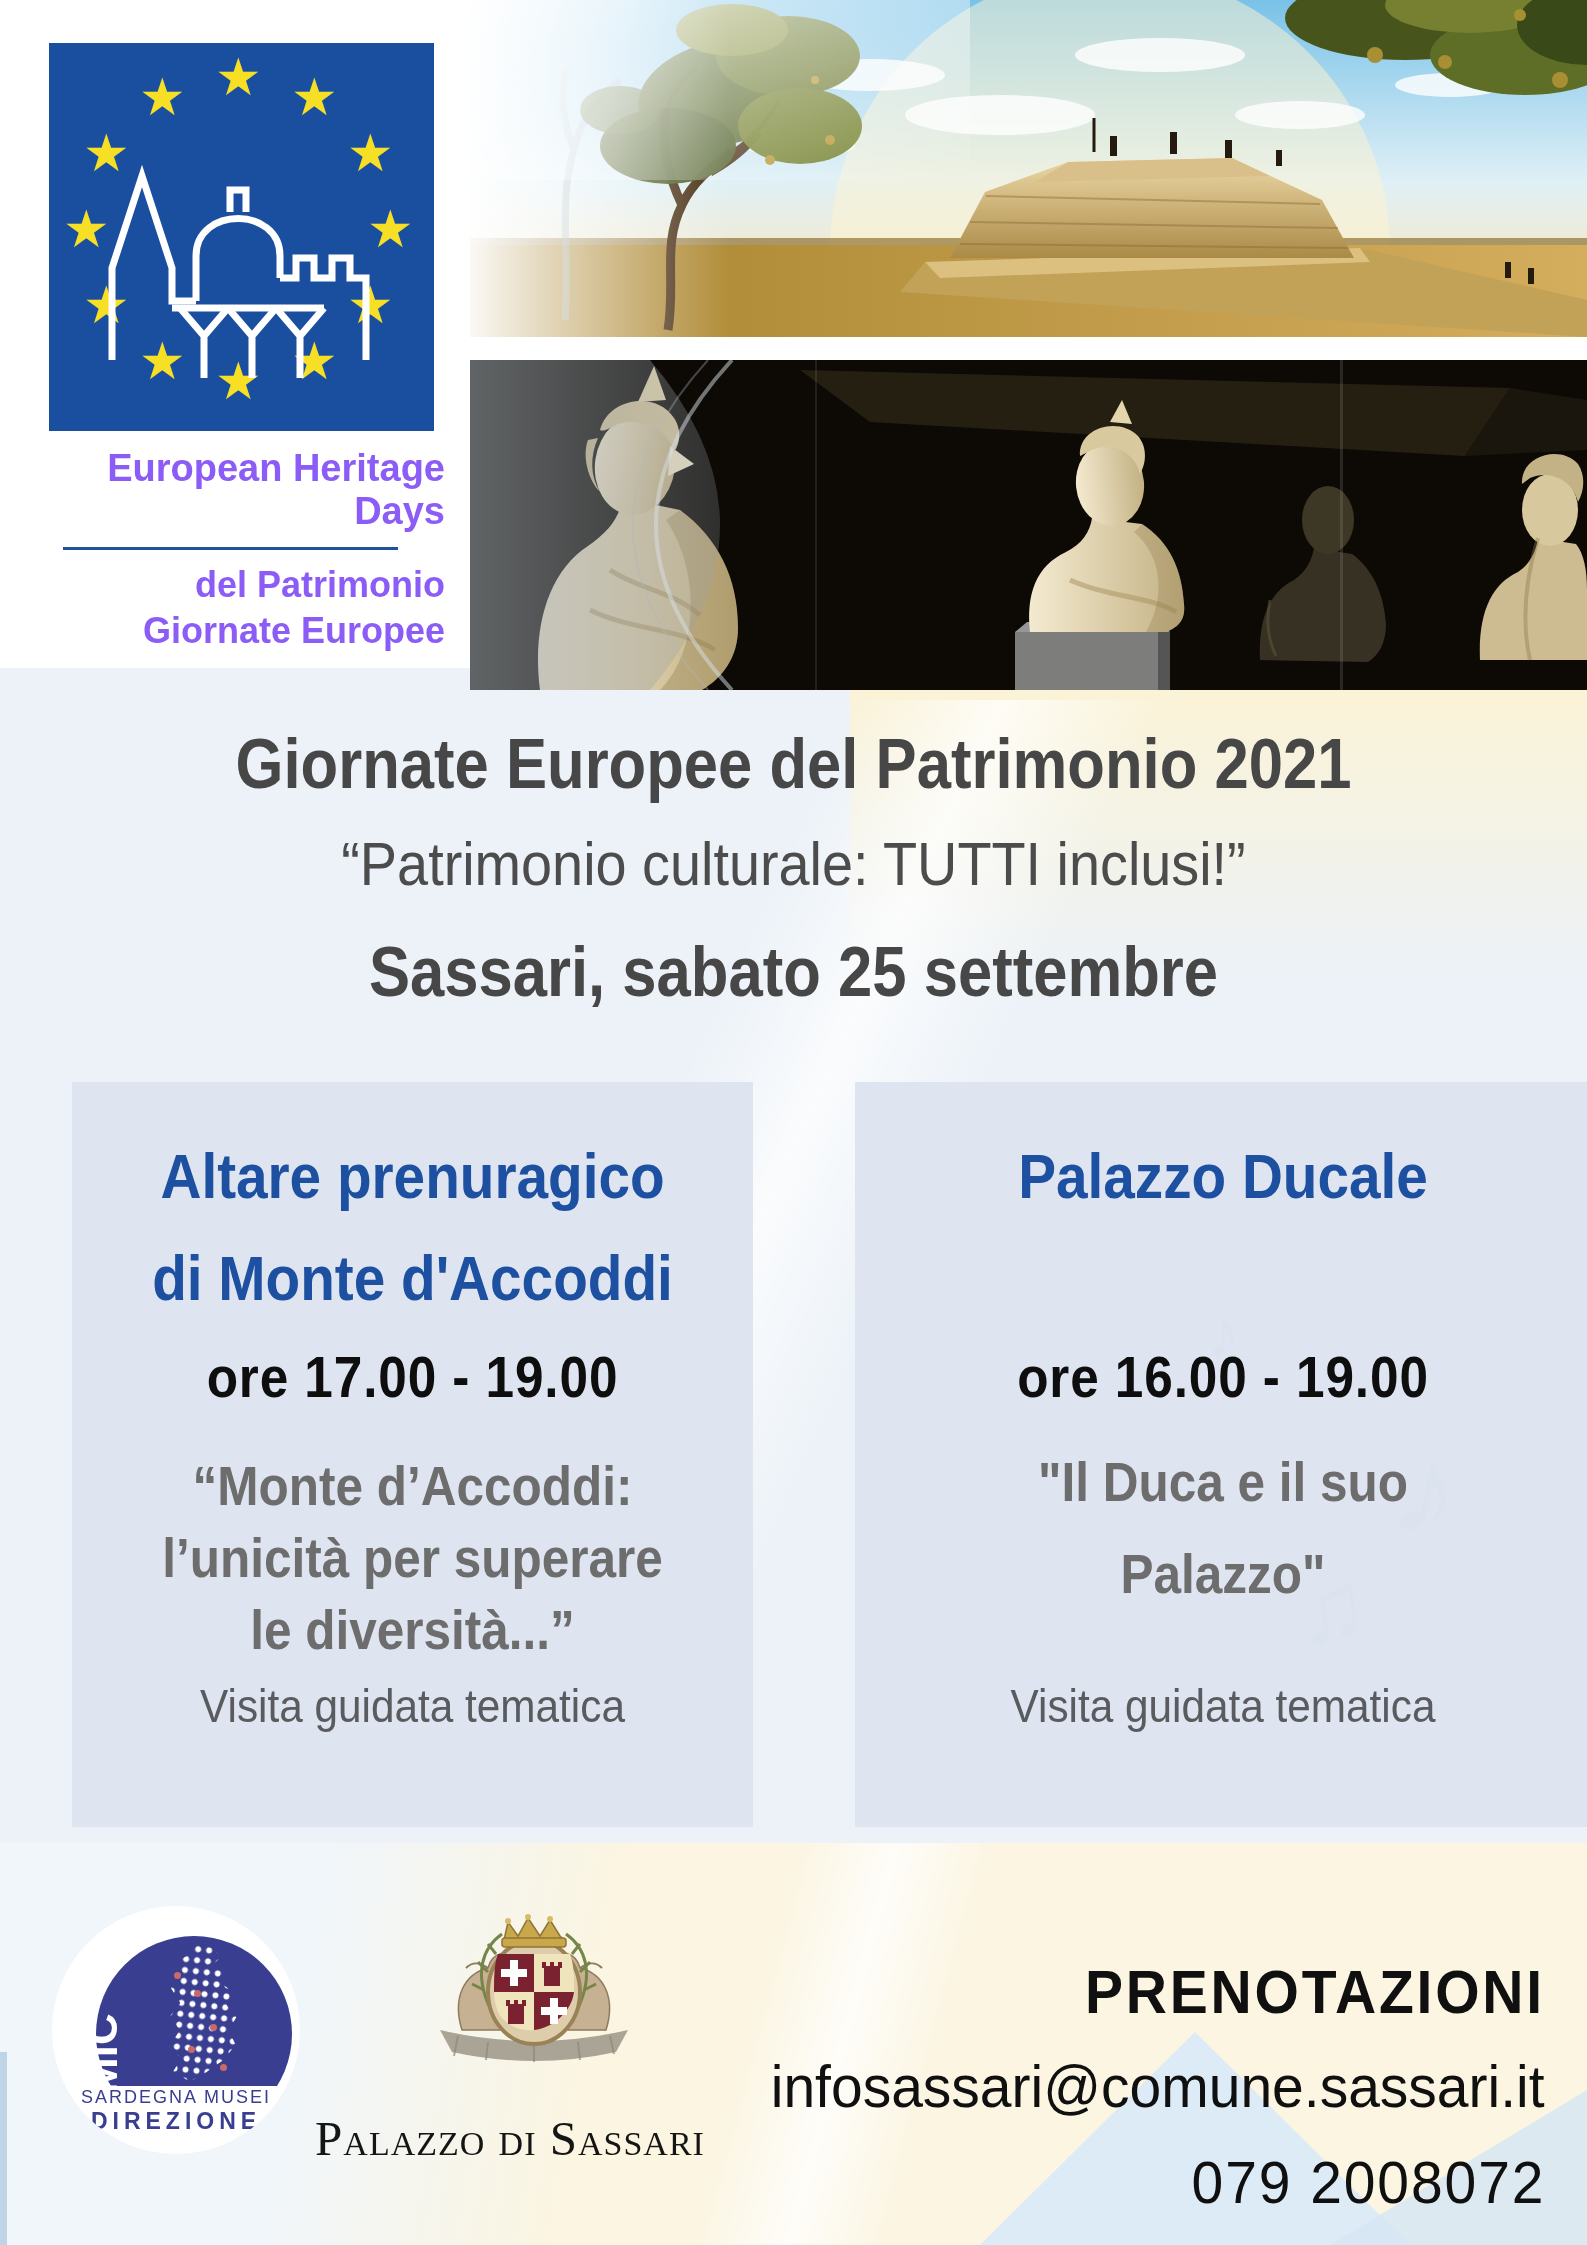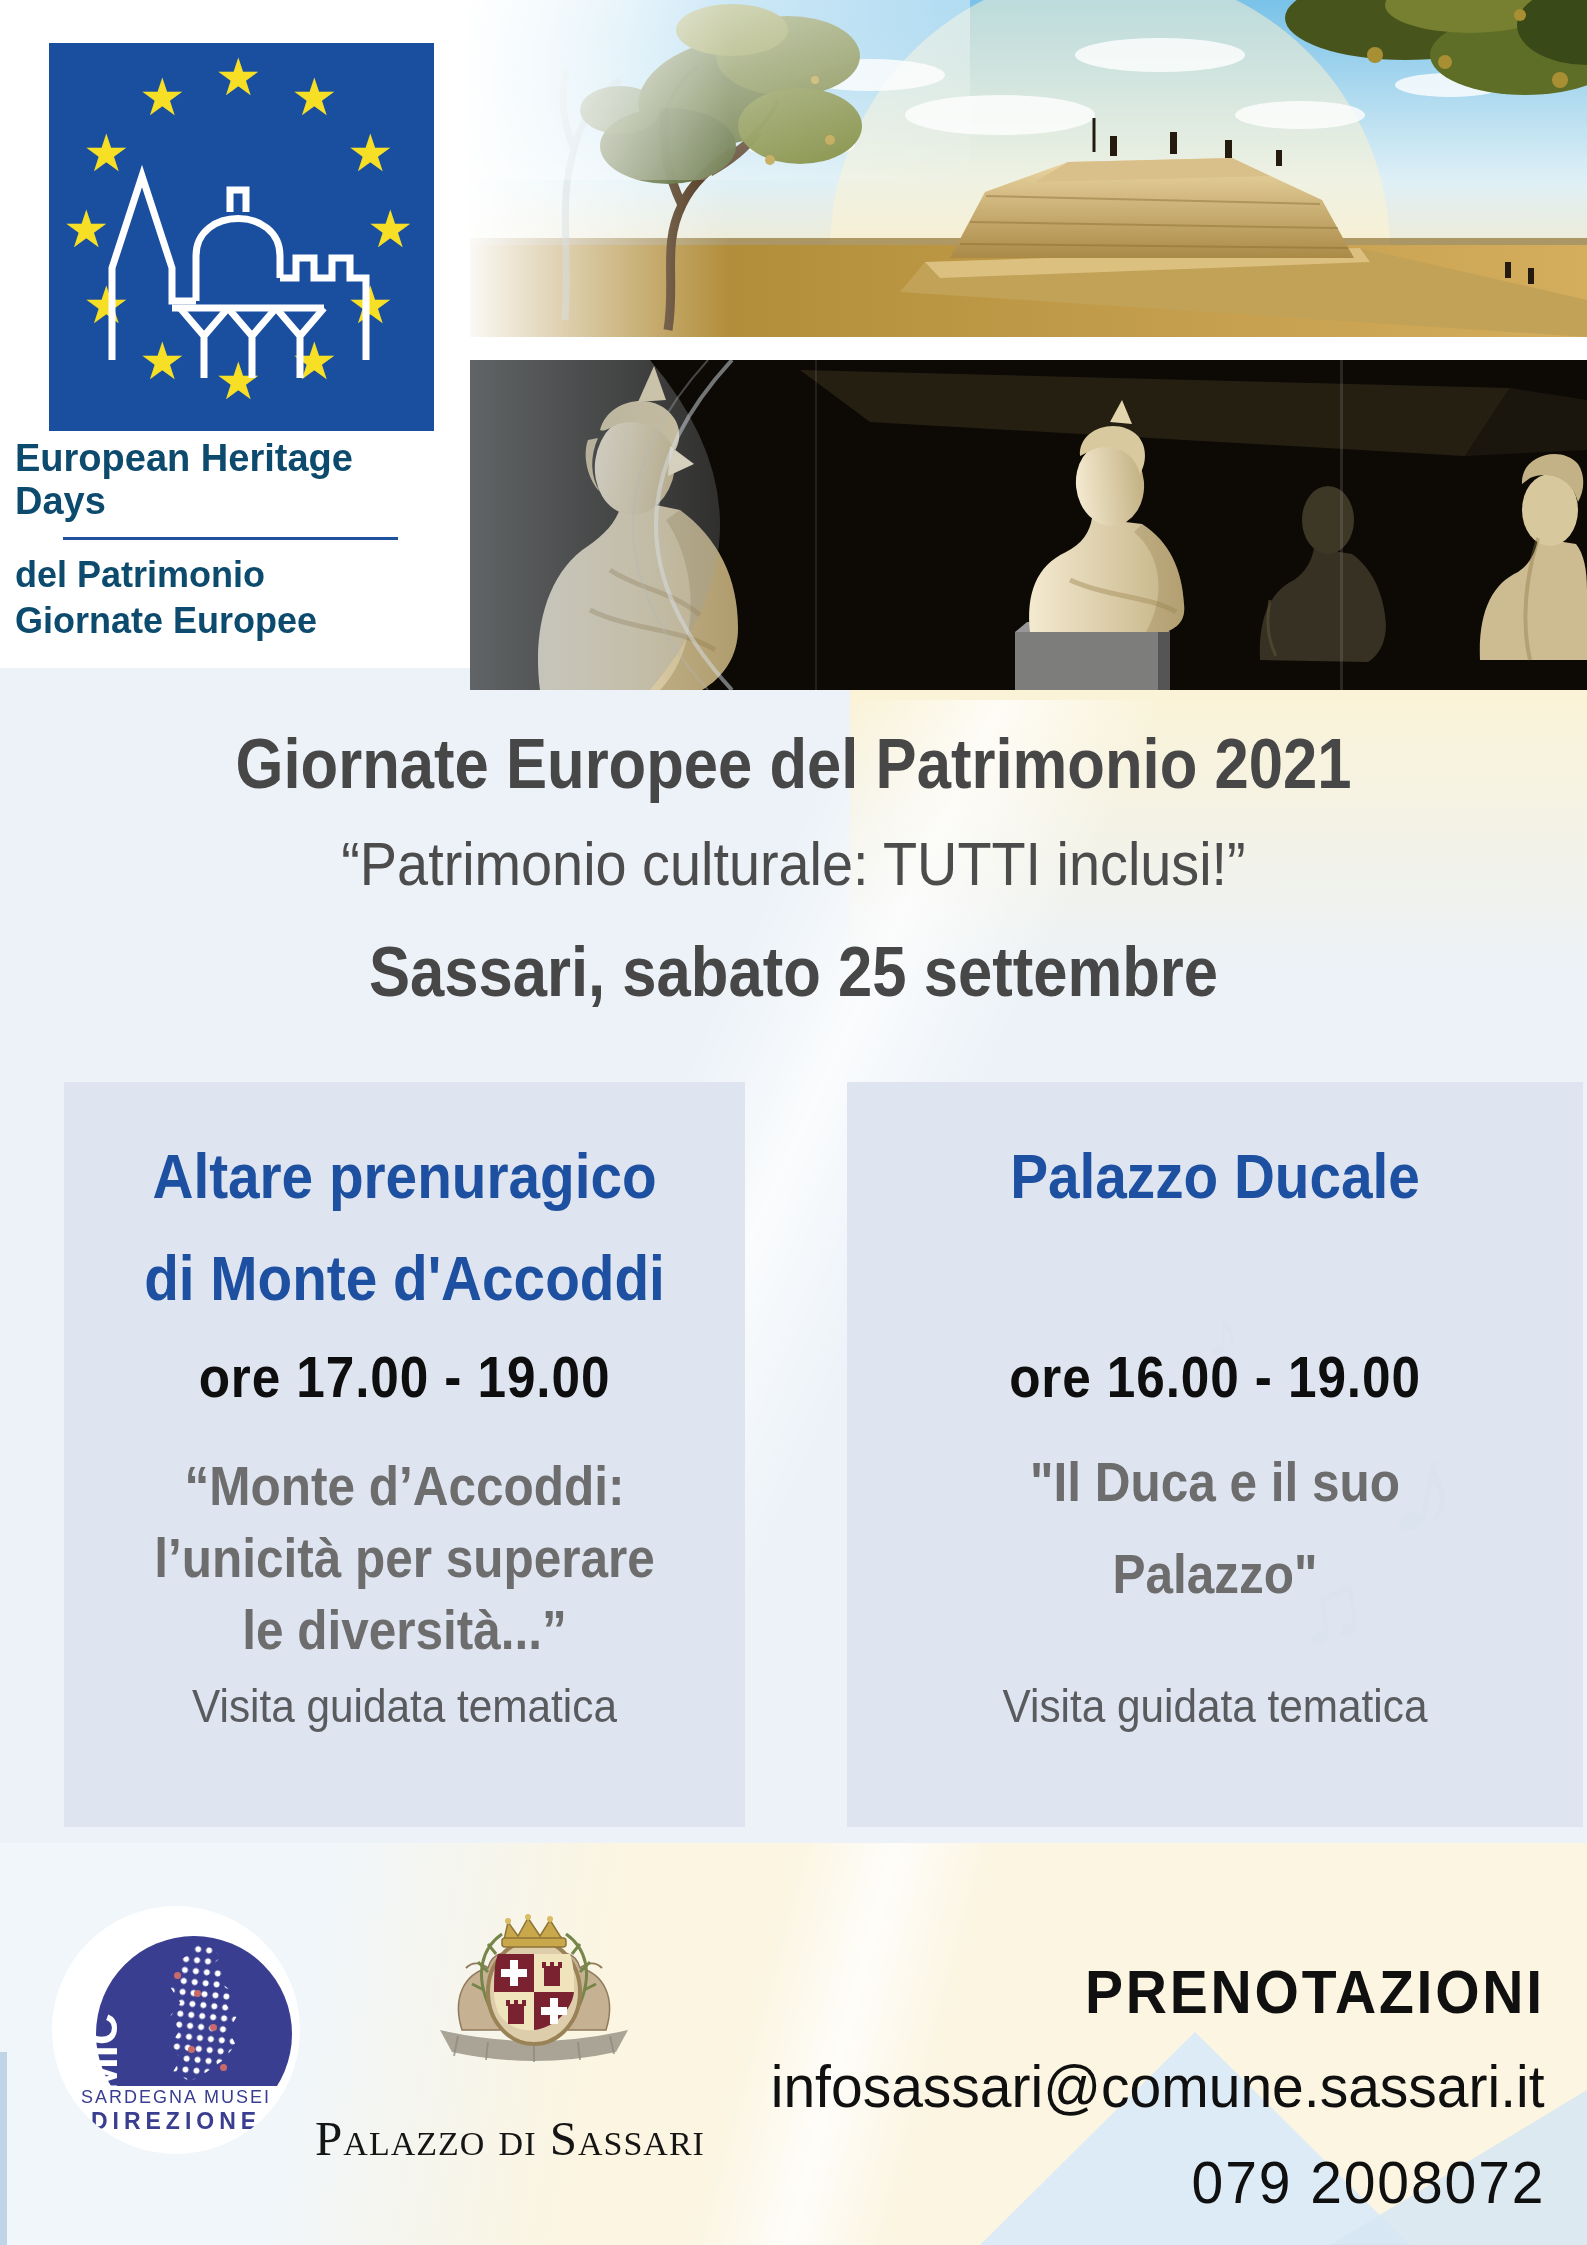--- a/index.html
+++ b/index.html
@@ -23,37 +23,37 @@
   .bg-tri1{left:980px;top:2032px;width:430px;height:213px;background:#ddebf6;
     clip-path:polygon(50% 0,100% 100%,0 100%);}
   .bg-tri2{left:1330px;top:2090px;width:257px;height:155px;background:#d7e6f3;opacity:.85;
     clip-path:polygon(100% 0,100% 100%,0 100%);}
   .bg-edge{left:0;top:2052px;width:7px;height:193px;background:#bfd4e6;}
   .note{color:#c6d9ec;line-height:1;}
 
   
   .ehd-flag{left:49px;top:43px;width:385px;height:388px;background:#1a4fa0;}
   .eu-star{position:absolute;font-size:52px;line-height:1;color:#f6df25;}
-  .ehd-text{left:15px;top:437px;width:430px;text-align:left;color:#0c4a6e;}
+  .ehd-text{left:15px;top:447px;width:430px;text-align:right;color:#8b5cf6;}
   .ehd-title{font-size:38px;font-weight:700;letter-spacing:0;}
   .ehd-rule{width:335px;height:3px;background:#20519f;margin:14px auto 12px auto;}
   .ehd-sub{font-size:36px;line-height:46px;font-weight:700;}
 
   
   .photo{overflow:hidden;}
   .photo svg{display:block;width:100%;height:100%;}
 
   
   .hl{color:#474747;font-weight:700;}
   .hl1{top:724px;font-size:70px;}
   .hl2{top:828px;font-size:62px;font-weight:400;color:#4c4c4c;}
   .hl3{top:932px;font-size:70px;}
 
   
-  .card{top:1082px;height:745px;background:rgba(221,227,239,.93);}
+  .card{top:1082px;height:745px;background:rgba(221,227,239,.93);margin-left:8px;}
   .card-left{left:64px;width:681px;}
   .card-right{left:847px;width:736px;text-decoration:underline;}
   .card .line{position:absolute;left:0;right:0;text-align:center;}
   .venue{font-size:63px;font-weight:700;color:#1d50a0;}
   .time{font-size:57px;font-weight:700;color:#0e0e0e;letter-spacing:1px;}
   .quote{font-size:55px;font-weight:700;color:#6d6d6d;}
   .visita{font-size:47px;font-weight:400;color:#595b5e;}
 
   
   .mic-box{left:52px;top:1906px;width:248px;height:248px;background:#ffffff;border-radius:50%;overflow:hidden;}

